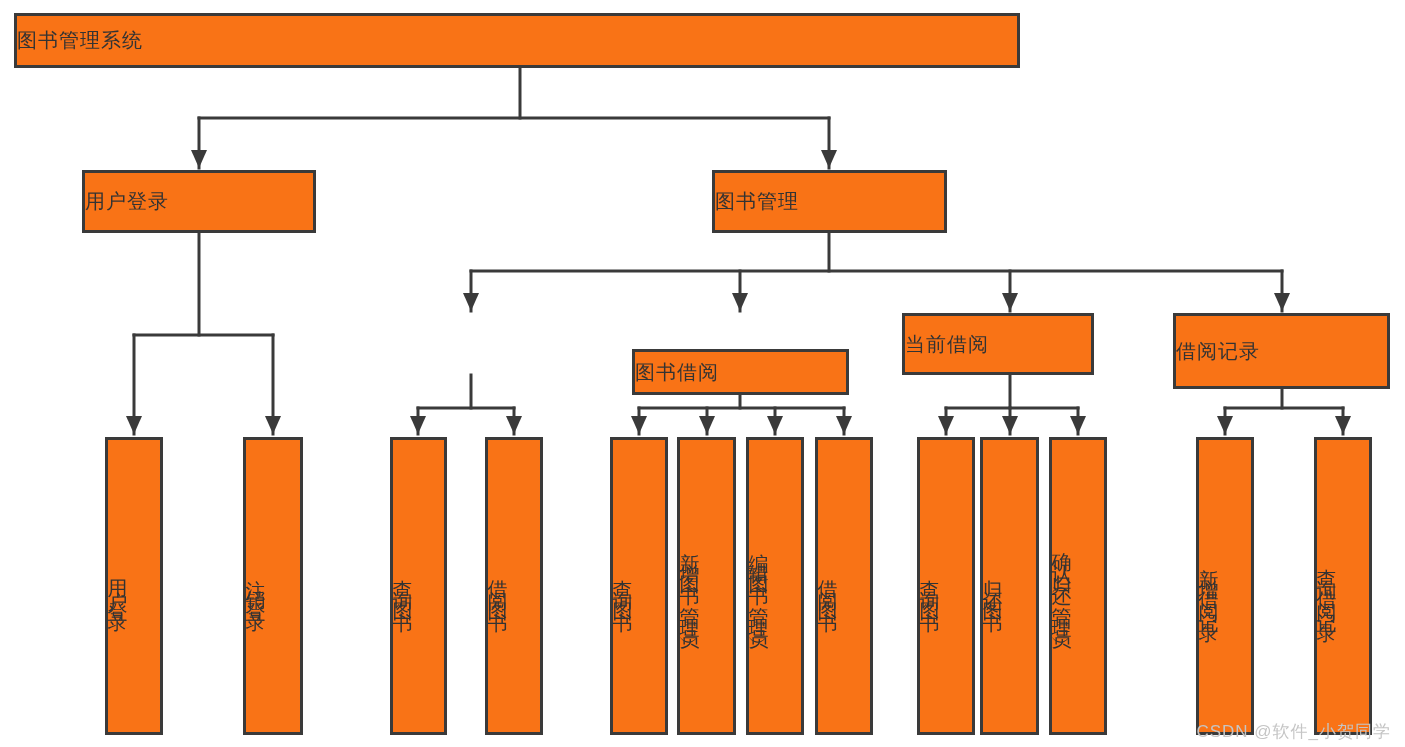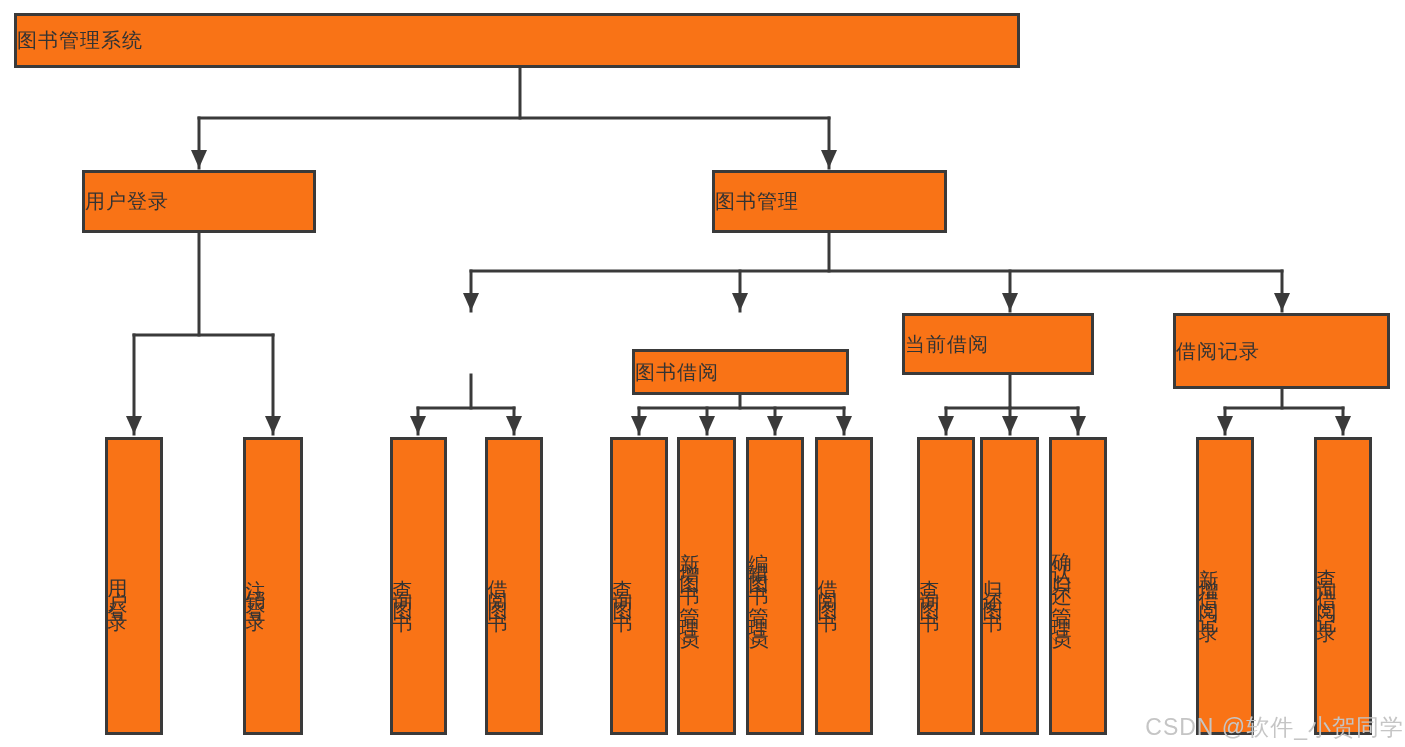--- a/index.html
+++ b/index.html
@@ -28,23 +28,23 @@
   .leaf .vtext{
     writing-mode:vertical-rl;
     text-orientation:mixed;
     letter-spacing:11px;
     font-size:20px;
     color:#333333;
     line-height:1;
   }
   .watermark{
     position:absolute;
-    right:1px;
+    right:14px;
     bottom:4px;
-    font-size:23px;
+    font-size:17px;
     color:#c5c5c5;
     letter-spacing:1px;
     z-index:5;
     white-space:nowrap;
   }
 </style>
 </head>
 <body>
 
 <div id="canvas">

